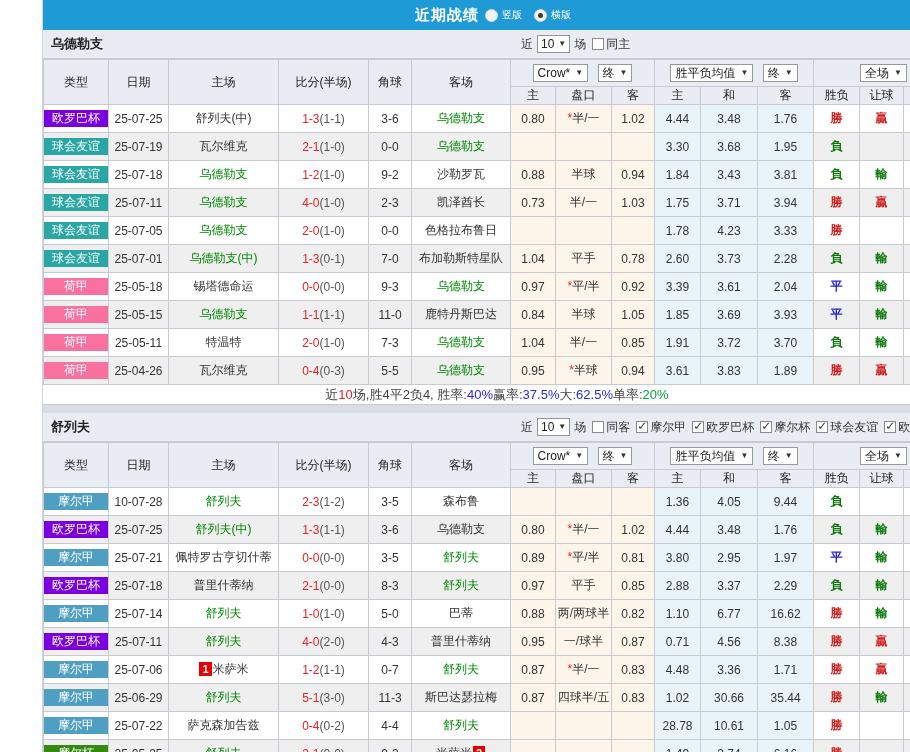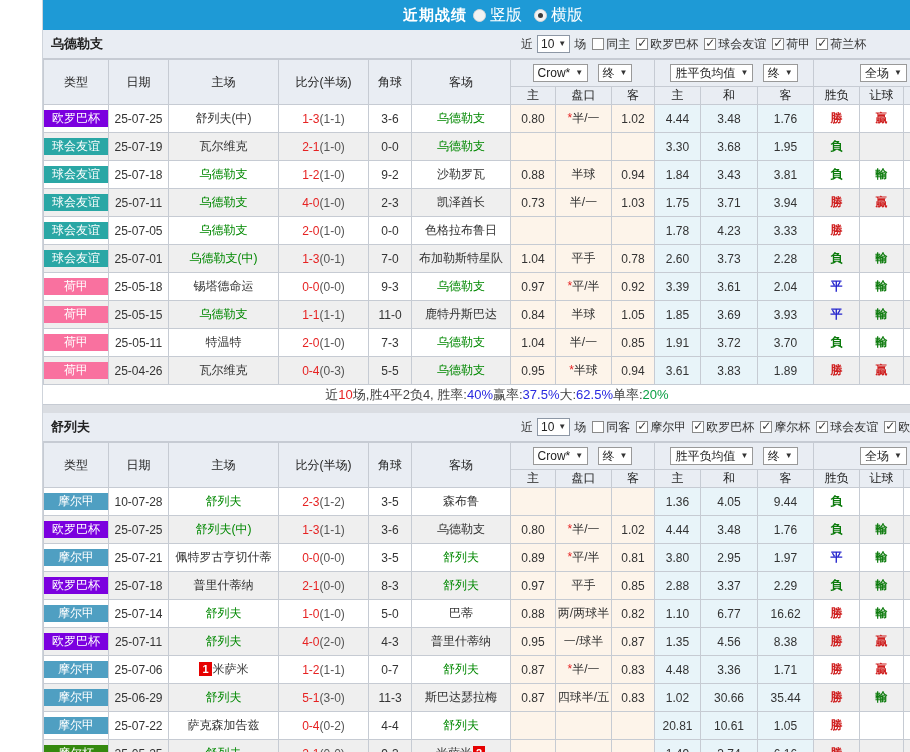--- a/index.html
+++ b/index.html
@@ -5,21 +5,21 @@
   html,body{margin:0;padding:0;background:#fff;}
   body{font-family:"Liberation Sans","DejaVu Sans",sans-serif;}
   .dialog{position:relative;width:910px;height:752px;overflow:hidden;background:#fdba74;border-left:1px solid #cfd4db;border-right:1px solid #cfd4db;box-sizing:border-box;margin-left:42px;}
 
   
   .titlebar{height:30px;background:#1e9ad6;position:relative;display:flex;align-items:center;justify-content:center;}
   .titlebar .title{color:#fff;font-size:15px;font-weight:bold;letter-spacing:1px;}
   .radio-group{display:inline-flex;align-items:center;margin-left:2px;}
   .radio{width:13px;height:13px;border-radius:50%;background:#f2f2f2;border:1px solid #d7d7d7;display:inline-block;position:relative;margin:0 4px 0 4px;box-sizing:border-box;}
   .radio.checked::after{content:'';position:absolute;left:3px;top:3px;width:5px;height:5px;border-radius:50%;background:#3a3a3a;}
-  .radio-label{color:#fff;font-size:16px;margin-right:8px;}
+  .radio-label{color:#fff;font-size:10px;margin-right:8px;}
   .close-btn{position:absolute;right:10px;top:2px;width:26px;height:26px;background:#4aa8de;border-radius:4px;display:flex;align-items:center;justify-content:center;cursor:pointer;}
   .close-btn span{color:#fff;font-size:15px;font-weight:bold;line-height:1;}
 
   
   .section-bar{height:28px;background:#e9edf3;border-bottom:1px solid #c6cbd3;position:relative;display:flex;align-items:center;}
   .team-name{font-size:13px;font-weight:bold;color:#222;margin-left:8px;}
   .controls{position:absolute;left:478px;top:0;height:28px;display:flex;align-items:center;white-space:nowrap;font-size:12px;color:#333;}
   .dd{display:inline-flex;align-items:center;background:#fff;border:1px solid #8d97a5;padding:1px 3px;margin:0 4px;font-size:12px;color:#222;line-height:14px;}
   .dd .arr{font-size:8px;margin-left:4px;color:#333;}
   .cb{width:12px;height:12px;border:1px solid #8a8a8a;background:#fff;display:inline-block;position:relative;margin:0 2px 0 6px;box-sizing:border-box;vertical-align:-2px;}
@@ -72,21 +72,20 @@
       <span class="team-name">乌德勒支</span>
       <span class="controls">
         <span>近</span>
         <span class="dd">
             <span>10</span>
             <span class="arr">▼</span>
           </span>
         <span>场</span>
         <span class="cb"></span>
         <span class="cb-label">同主</span>
-        <span><span><span class="cb checked"></span><span class="cb-label">欧罗巴杯</span></span><span><span class="cb checked"></span><span class="cb-label">球会友谊</span></span><span><span class="cb checked"></span><span class="cb-label">荷甲</span></span><span><span class="cb checked"></span><span class="cb-label">荷兰杯</span></span></span>
       </span>
     </div>
     <table class="grid">
       <colgroup>
         <col style="width:65px">
           <col style="width:60px">
           <col style="width:110px">
           <col style="width:90px">
           <col style="width:43px">
           <col style="width:99px">
@@ -537,21 +536,21 @@
               <div class="badge" style="background:#7b00df">欧罗巴杯</div>
             </td>
             <td>25-07-11</td>
             <td><span class="tm-g">舒列夫</span></td>
             <td><span class="fin">4-0</span><span class="half">(2-0)</span></td>
             <td>4-3</td>
             <td><span class="tm">普里什蒂纳</span></td>
             <td class="c-odds">0.95</td>
             <td class="c-odds">一/球半</td>
             <td class="c-odds">0.87</td>
-            <td class="c-avg">1.35</td>
+            <td class="c-avg">0.71</td>
             <td class="c-avg">4.56</td>
             <td class="c-avg">8.38</td>
             <td class="c-res"><span class="res" style="color:#cf1f1f">勝</span></td>
             <td class="c-res"><span class="res" style="color:#cf1f1f">贏</span></td>
             <td class="c-res"><span class="res" style="color:#cf1f1f">大</span></td>
           </tr>
           <tr>
             <td class="c-type">
               <div class="badge" style="background:#4f9fc2">摩尔甲</div>
             </td>
@@ -594,21 +593,21 @@
               <div class="badge" style="background:#4f9fc2">摩尔甲</div>
             </td>
             <td>25-07-22</td>
             <td><span class="tm">萨克森加告兹</span></td>
             <td><span class="fin">0-4</span><span class="half">(0-2)</span></td>
             <td>4-4</td>
             <td><span class="tm-g">舒列夫</span></td>
             <td class="c-odds"></td>
             <td class="c-odds"></td>
             <td class="c-odds"></td>
-            <td class="c-avg">20.81</td>
+            <td class="c-avg">28.78</td>
             <td class="c-avg">10.61</td>
             <td class="c-avg">1.05</td>
             <td class="c-res"><span class="res" style="color:#cf1f1f">勝</span></td>
             <td class="c-res"></td>
             <td class="c-res"></td>
           </tr>
           <tr>
             <td class="c-type">
               <div class="badge" style="background:#34890e">摩尔杯</div>
             </td>

